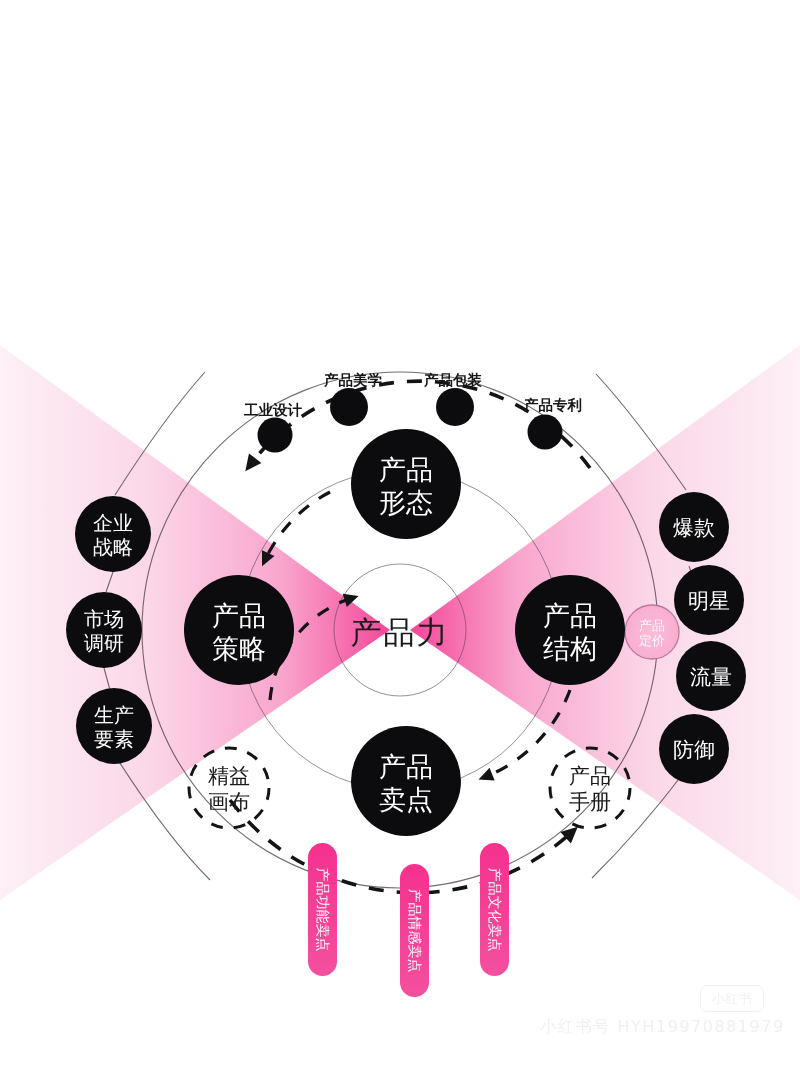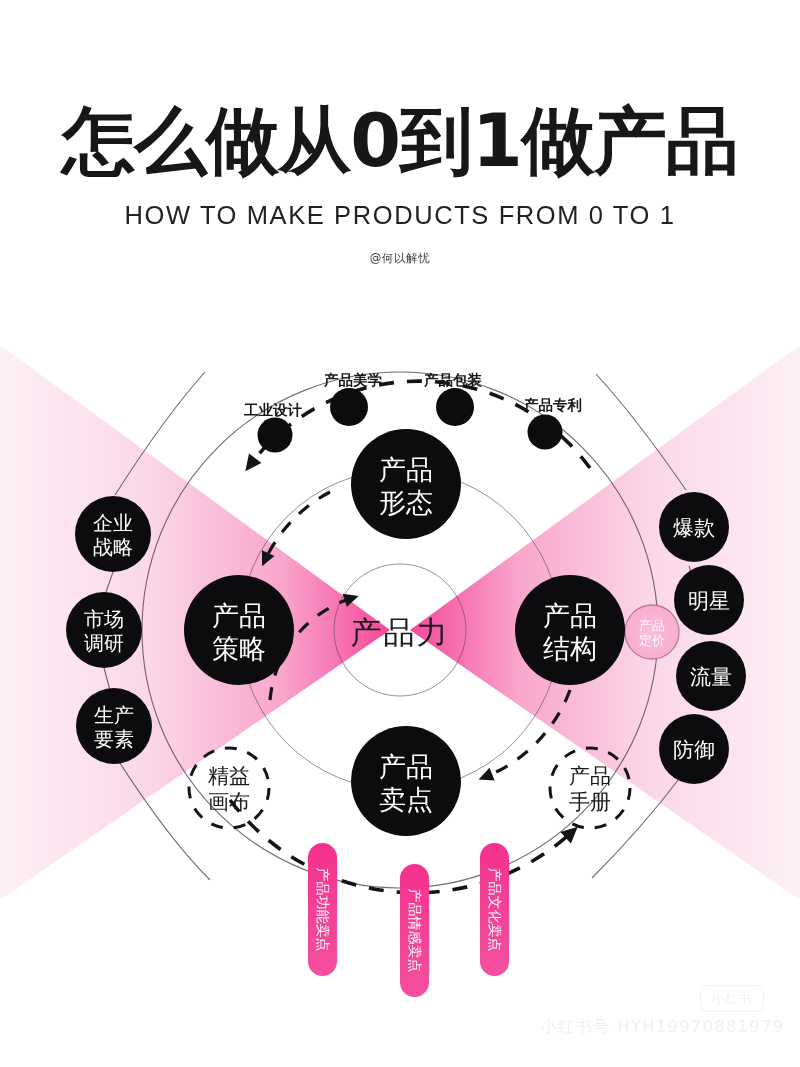--- a/index.html
+++ b/index.html
@@ -121,25 +121,20 @@
     line-height: 25px;
     text-align: center;
     letter-spacing: .5px;
   }
 </style>
 </head>
 <body>
 
 <div id="stage">
 
-  <div class="header">
-    <h1 class="main-title">怎么做从0到1做产品</h1>
-    <div class="sub-title">HOW TO MAKE PRODUCTS FROM 0 TO 1</div>
-    <div class="handle">@何以解忧</div>
-  </div>
 
   <svg id="diagram" viewBox="0 0 800 1067">
     <defs>
       <linearGradient id="gradLeft" x1="0" y1="0" x2="1" y2="0">
         <stop offset="0%" stop-color="#fdf0f6"></stop>
         <stop offset="38%" stop-color="#fbd7e8"></stop>
         <stop offset="72%" stop-color="#f9a6cd"></stop>
         <stop offset="100%" stop-color="#f4479a"></stop>
       </linearGradient>
       <linearGradient id="gradRight" x1="1" y1="0" x2="0" y2="0">

